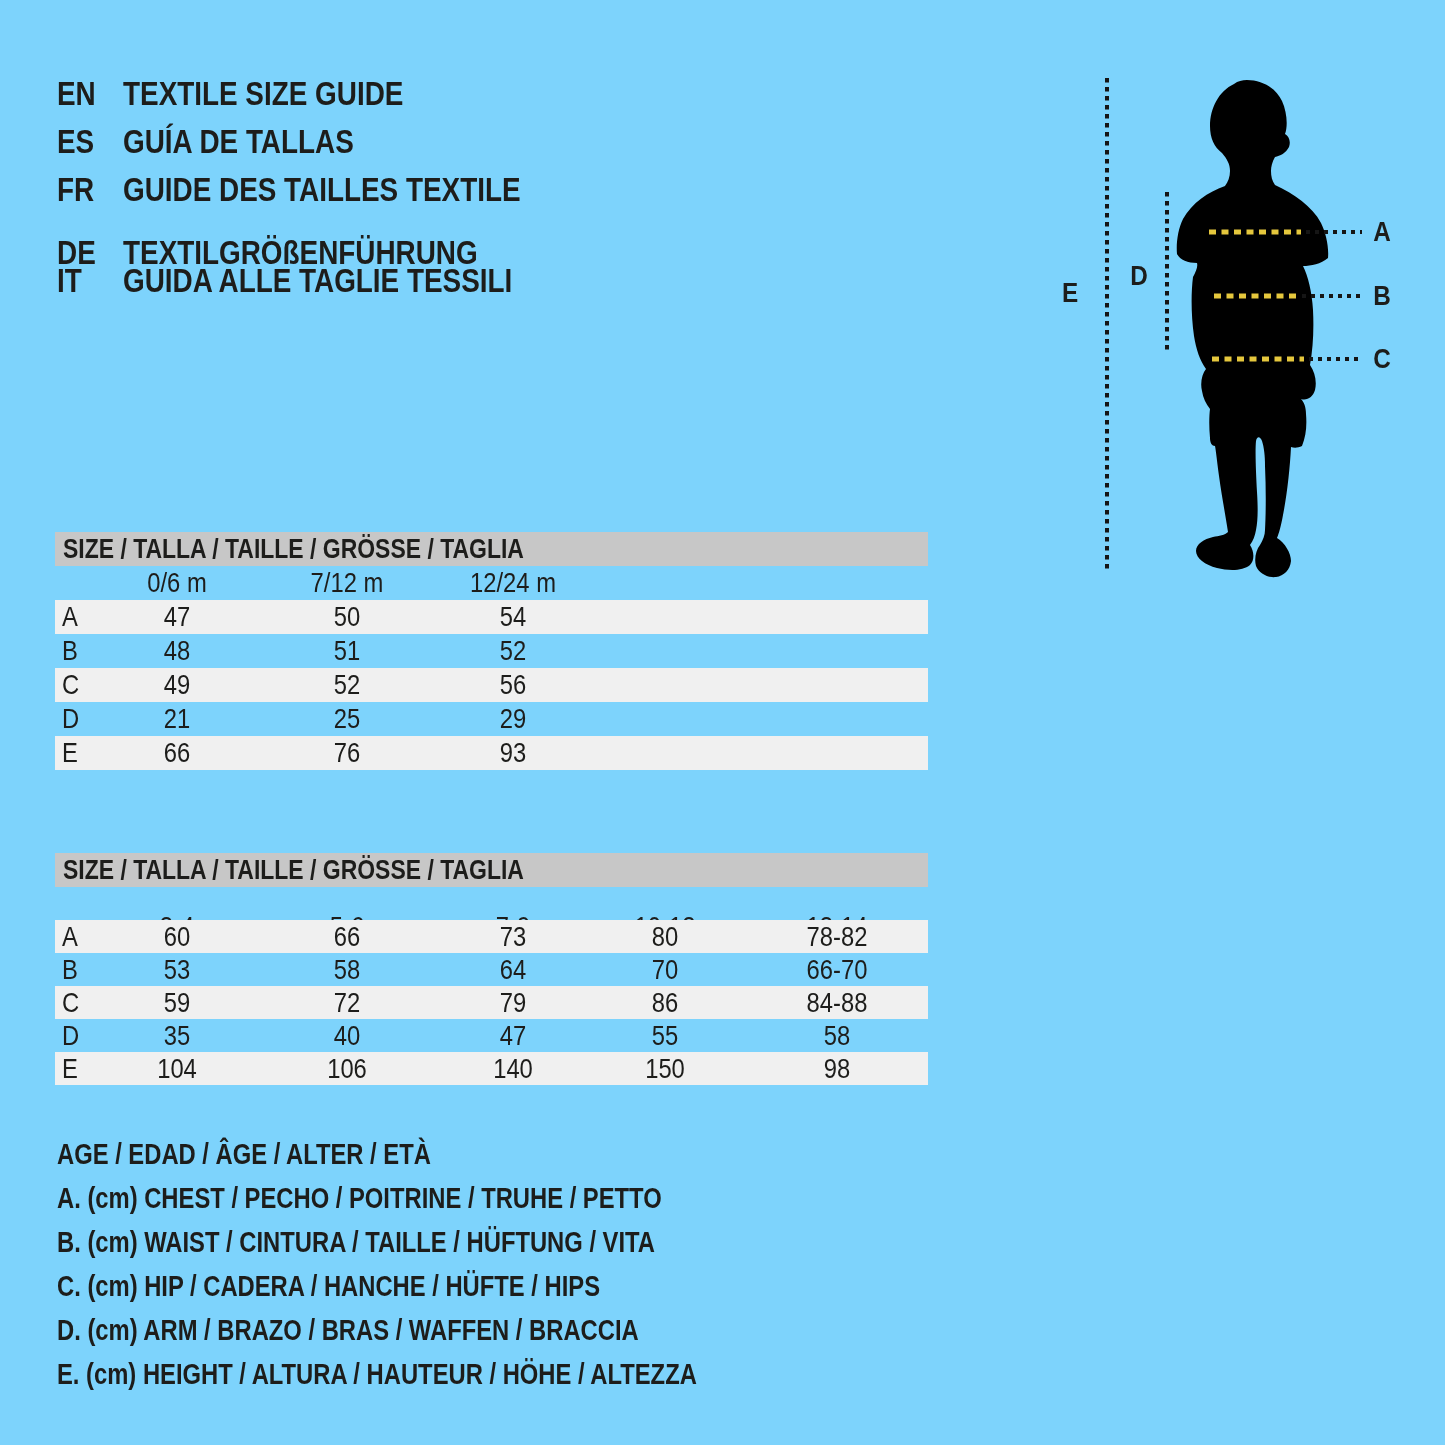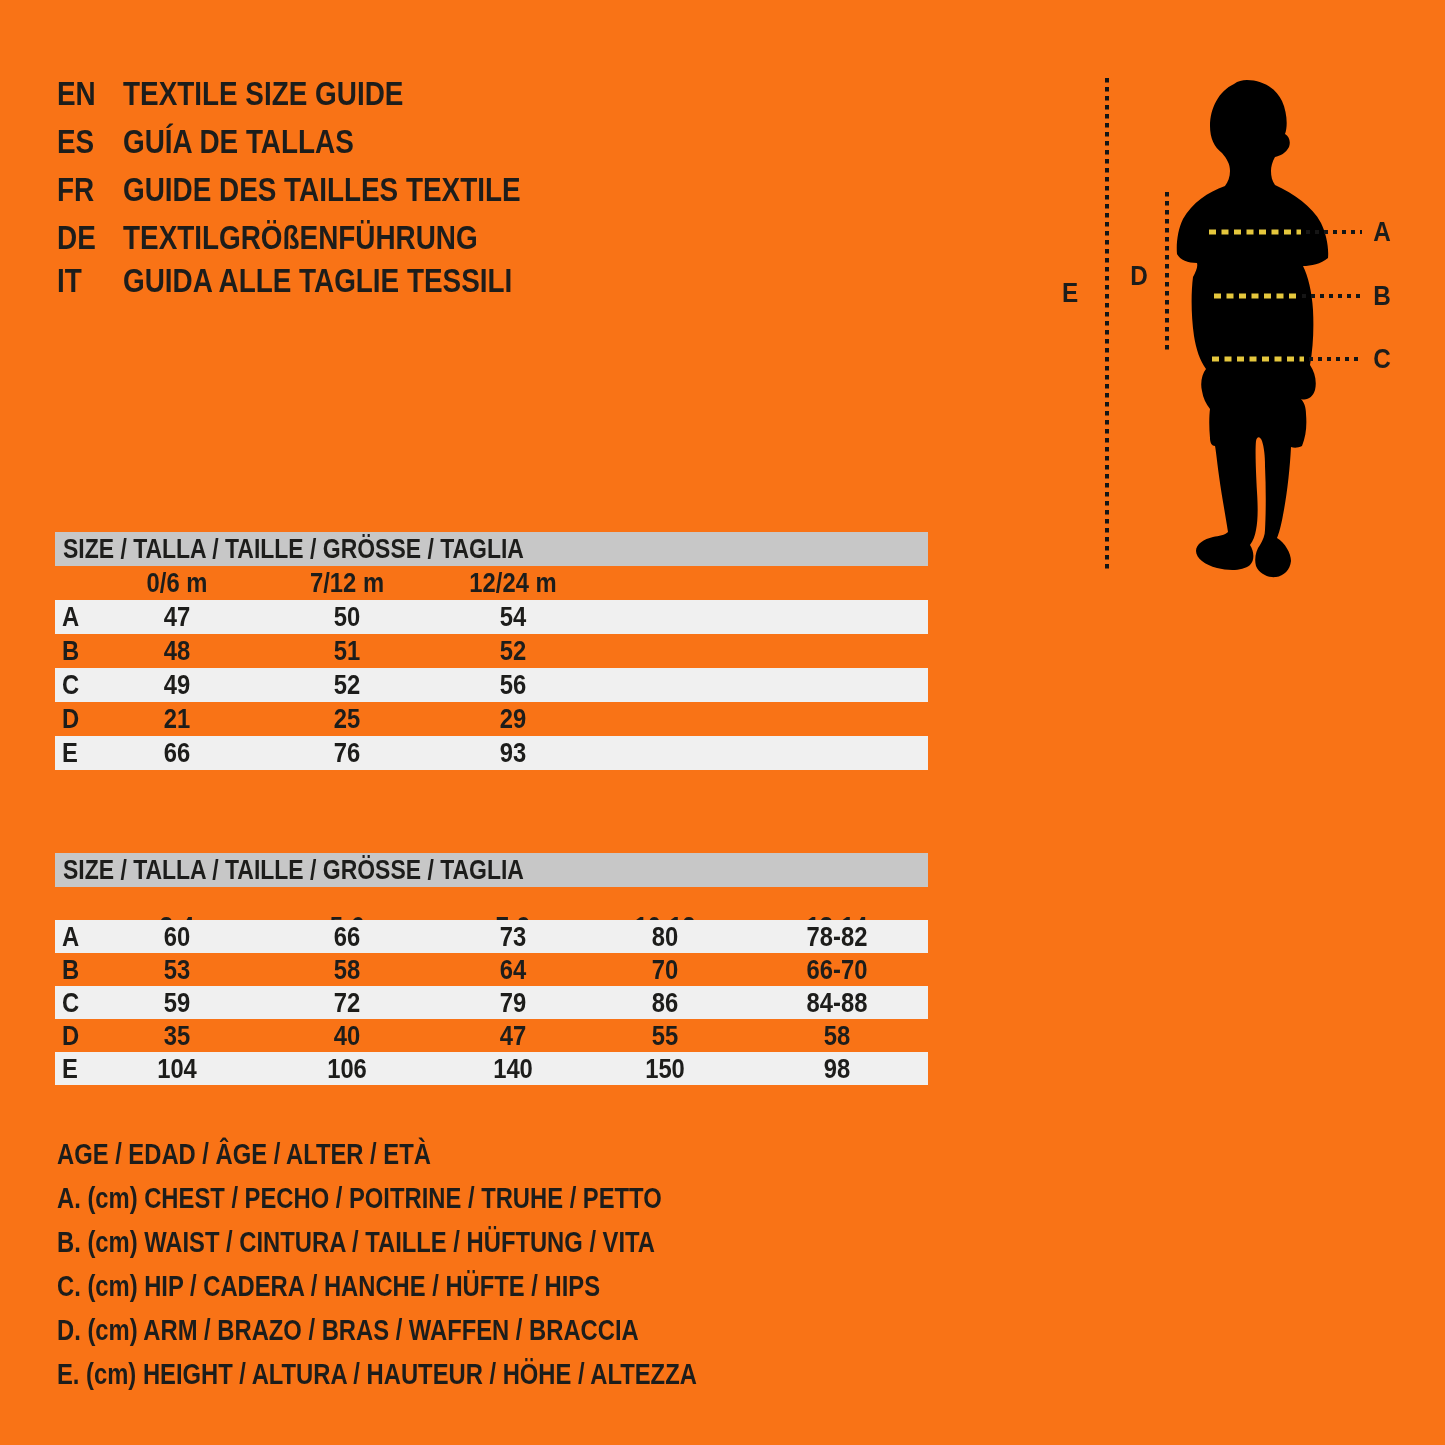--- a/index.html
+++ b/index.html
@@ -1,27 +1,27 @@
 <!DOCTYPE html>
 <html><head>
 <meta charset="utf-8">
 <style>
   html,body { margin:0; padding:0; background:#ffffff; }
   .canvas {
-    position:relative; width:1445px; height:1445px; background:#f97316;
+    position:relative; width:1445px; height:1445px; background:#7dd3fc;
     font-family:"Liberation Sans", sans-serif; color:#1d1d1b; overflow:hidden;
   }
   .cl { display:inline-block; transform:scaleX(0.82); transform-origin:0 50%; white-space:nowrap; }
   .lang-row { position:absolute; left:0; width:700px; height:48px; line-height:48px; font-size:34px; font-weight:700; }
   .lang-code { position:absolute; left:57px; }
   .lang-title { position:absolute; left:123px; }
   .section-heading { position:absolute; left:57px; height:29px; line-height:29px; font-size:29px; font-weight:700; }
   .tbl-bar { position:absolute; left:55px; width:873px; background:#c7c7c7; }
   .tbl-bar .bar-label { position:absolute; left:8px; top:0; bottom:0; font-size:28px; font-weight:700; }
-  .trow { position:absolute; left:55px; width:873px; font-size:28px; font-weight:700; }
+  .trow { position:absolute; left:55px; width:873px; font-size:28px; font-weight:400; }
   .trow.stripe { background:#f0f0f0; }
   .letter { position:absolute; left:7px; top:0; transform:scaleX(0.85); transform-origin:0 50%; }
   .cell { position:absolute; top:0; transform:translateX(-50%) scaleX(0.85); white-space:nowrap; }
   .legend-row { position:absolute; left:57px; height:44px; line-height:44px; font-size:29px; font-weight:700; }
   .figlabel { position:absolute; font-size:27px; font-weight:700; transform:translate(-50%,-50%) scaleX(0.9); }
   .figure-svg { position:absolute; left:1040px; top:66px; }
 </style>
 </head>
 <body>
 
@@ -32,21 +32,21 @@
     <span class="lang-title cl">TEXTILE SIZE GUIDE</span>
   </div>
   <div class="lang-row" style="top:117px">
     <span class="lang-code cl">ES</span>
     <span class="lang-title cl">GUÍA DE TALLAS</span>
   </div>
   <div class="lang-row" style="top:165px">
     <span class="lang-code cl">FR</span>
     <span class="lang-title cl">GUIDE DES TAILLES TEXTILE</span>
   </div>
-  <div class="lang-row" style="top:213px">
+  <div class="lang-row" style="top:228px">
     <span class="lang-code cl">DE</span>
     <span class="lang-title cl">TEXTILGRÖßENFÜHRUNG</span>
   </div>
   <div class="lang-row" style="top:256px">
     <span class="lang-code cl">IT</span>
     <span class="lang-title cl">GUIDA ALLE TAGLIE TESSILI</span>
   </div>
 
   <svg class="figure-svg" width="380" height="530" viewBox="1040 66 380 530">
     <path fill="#000000" d="

